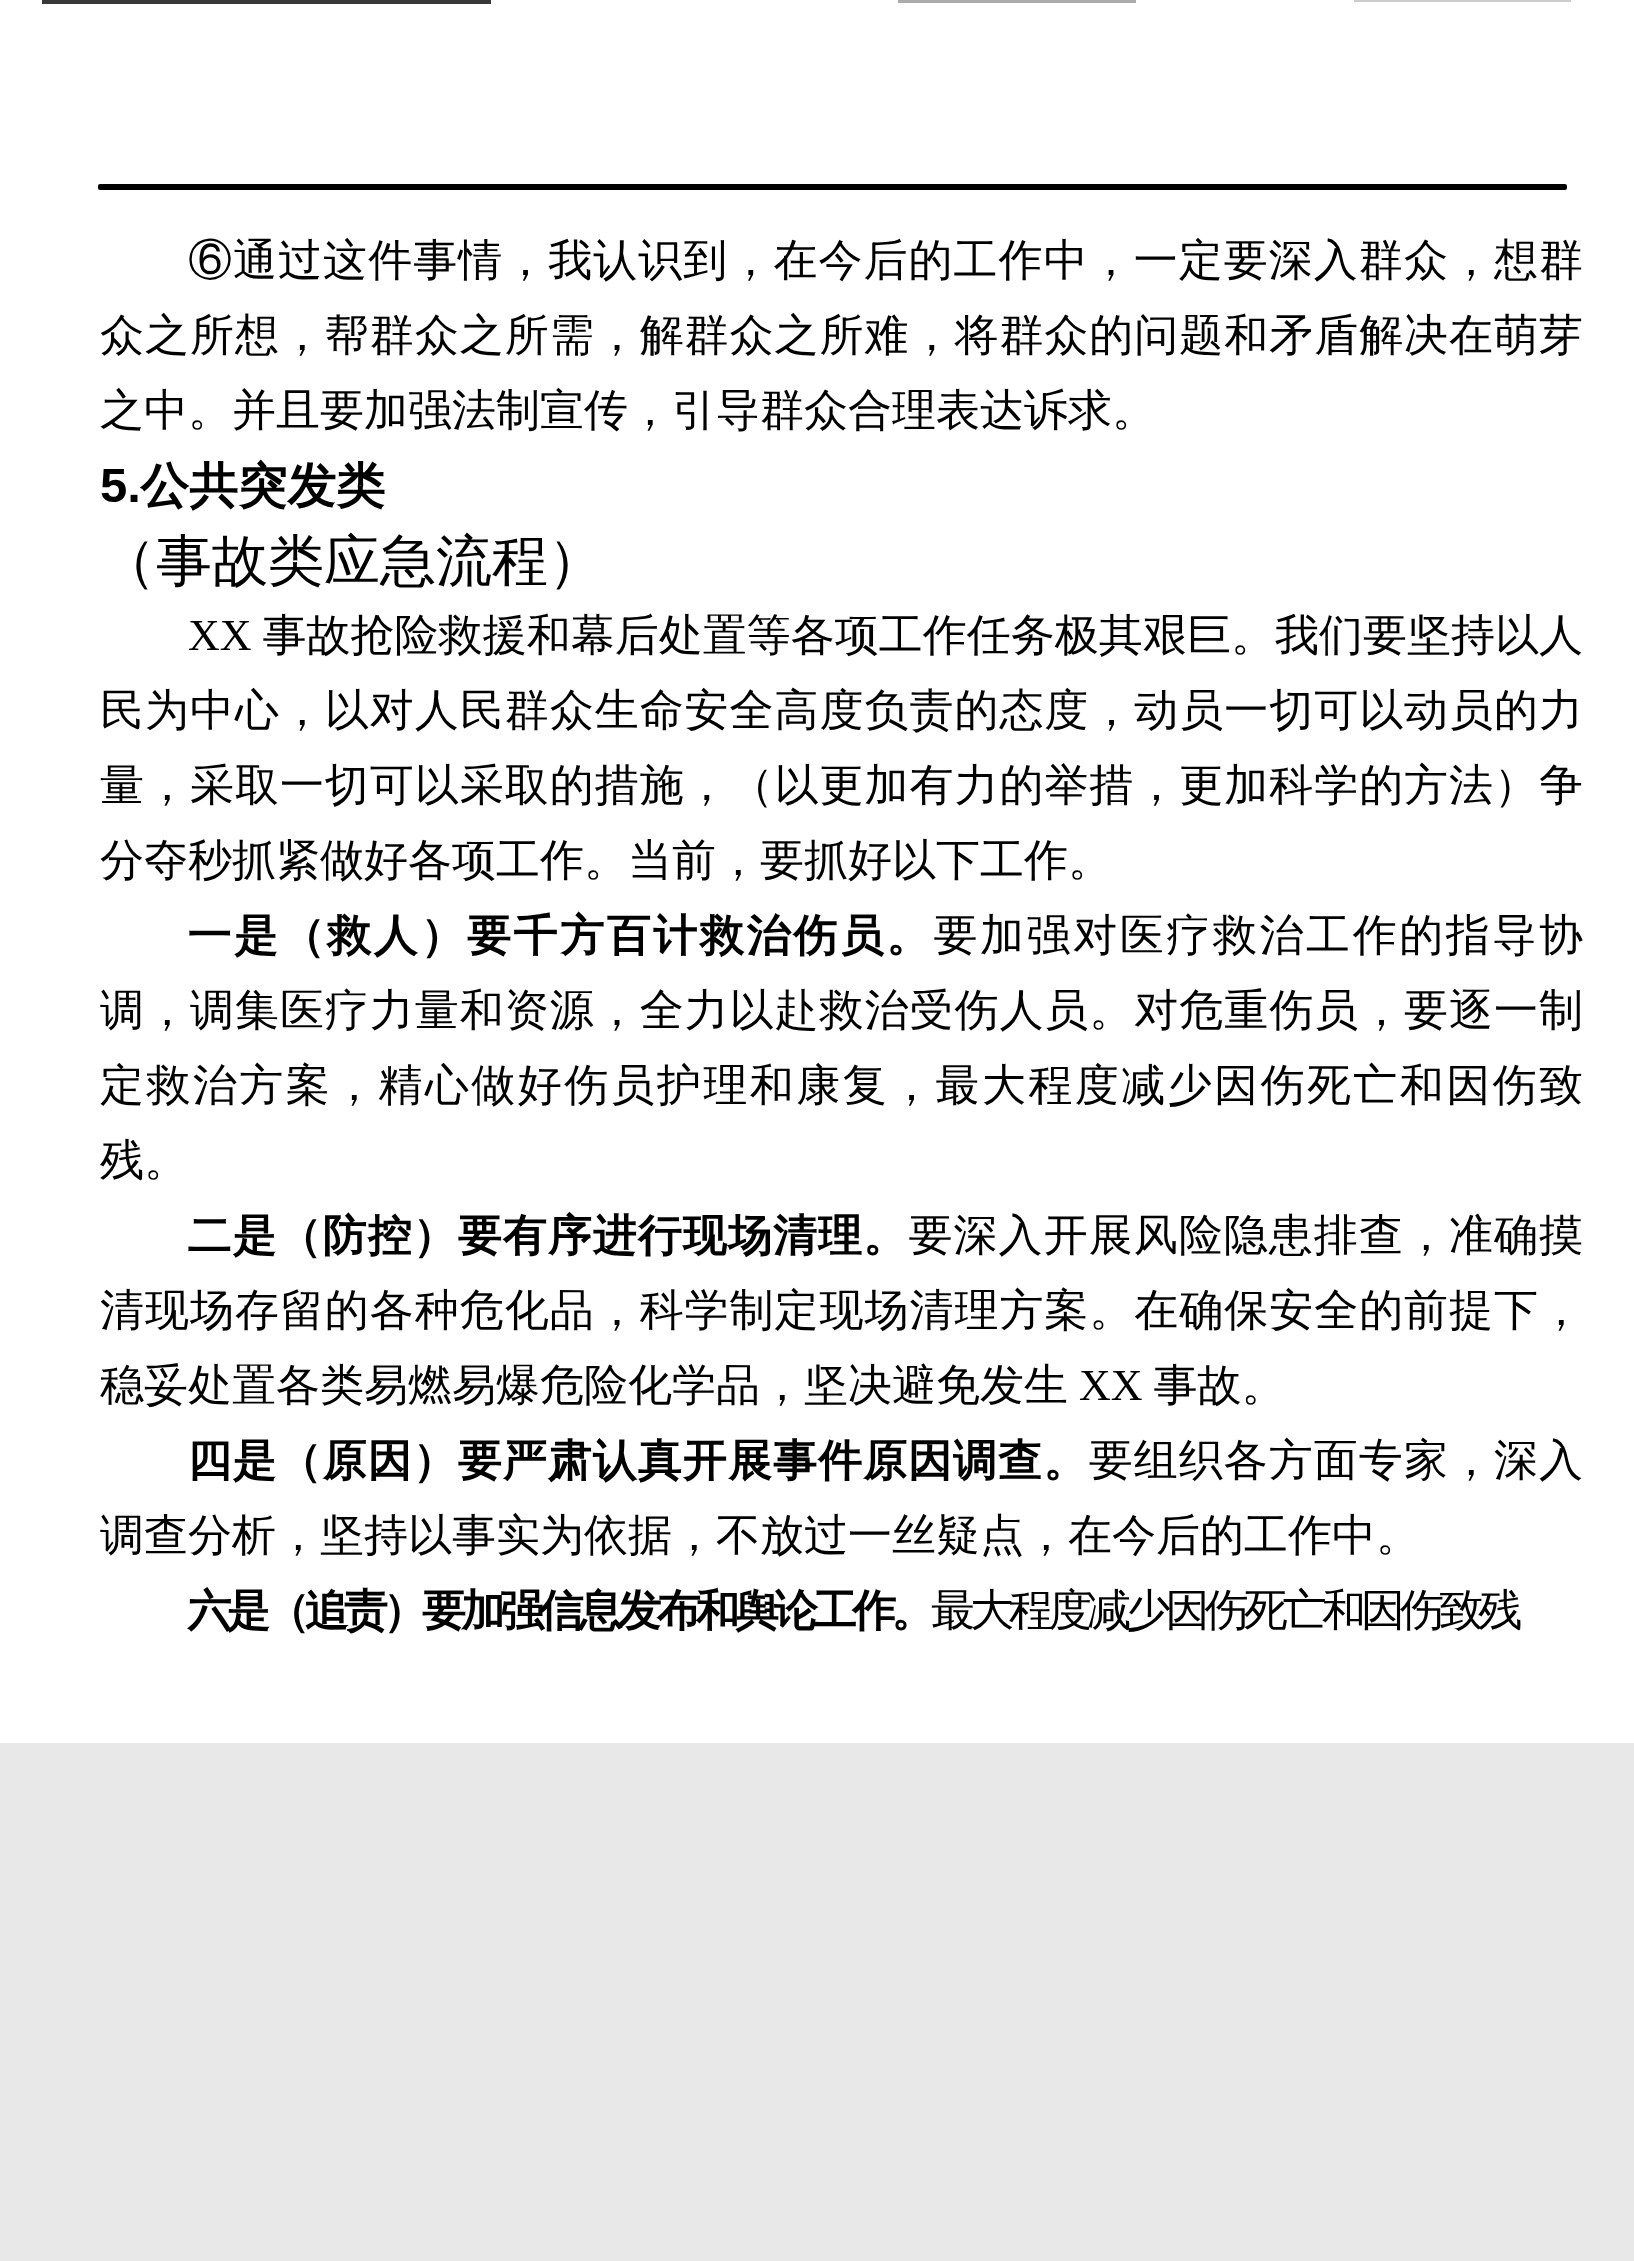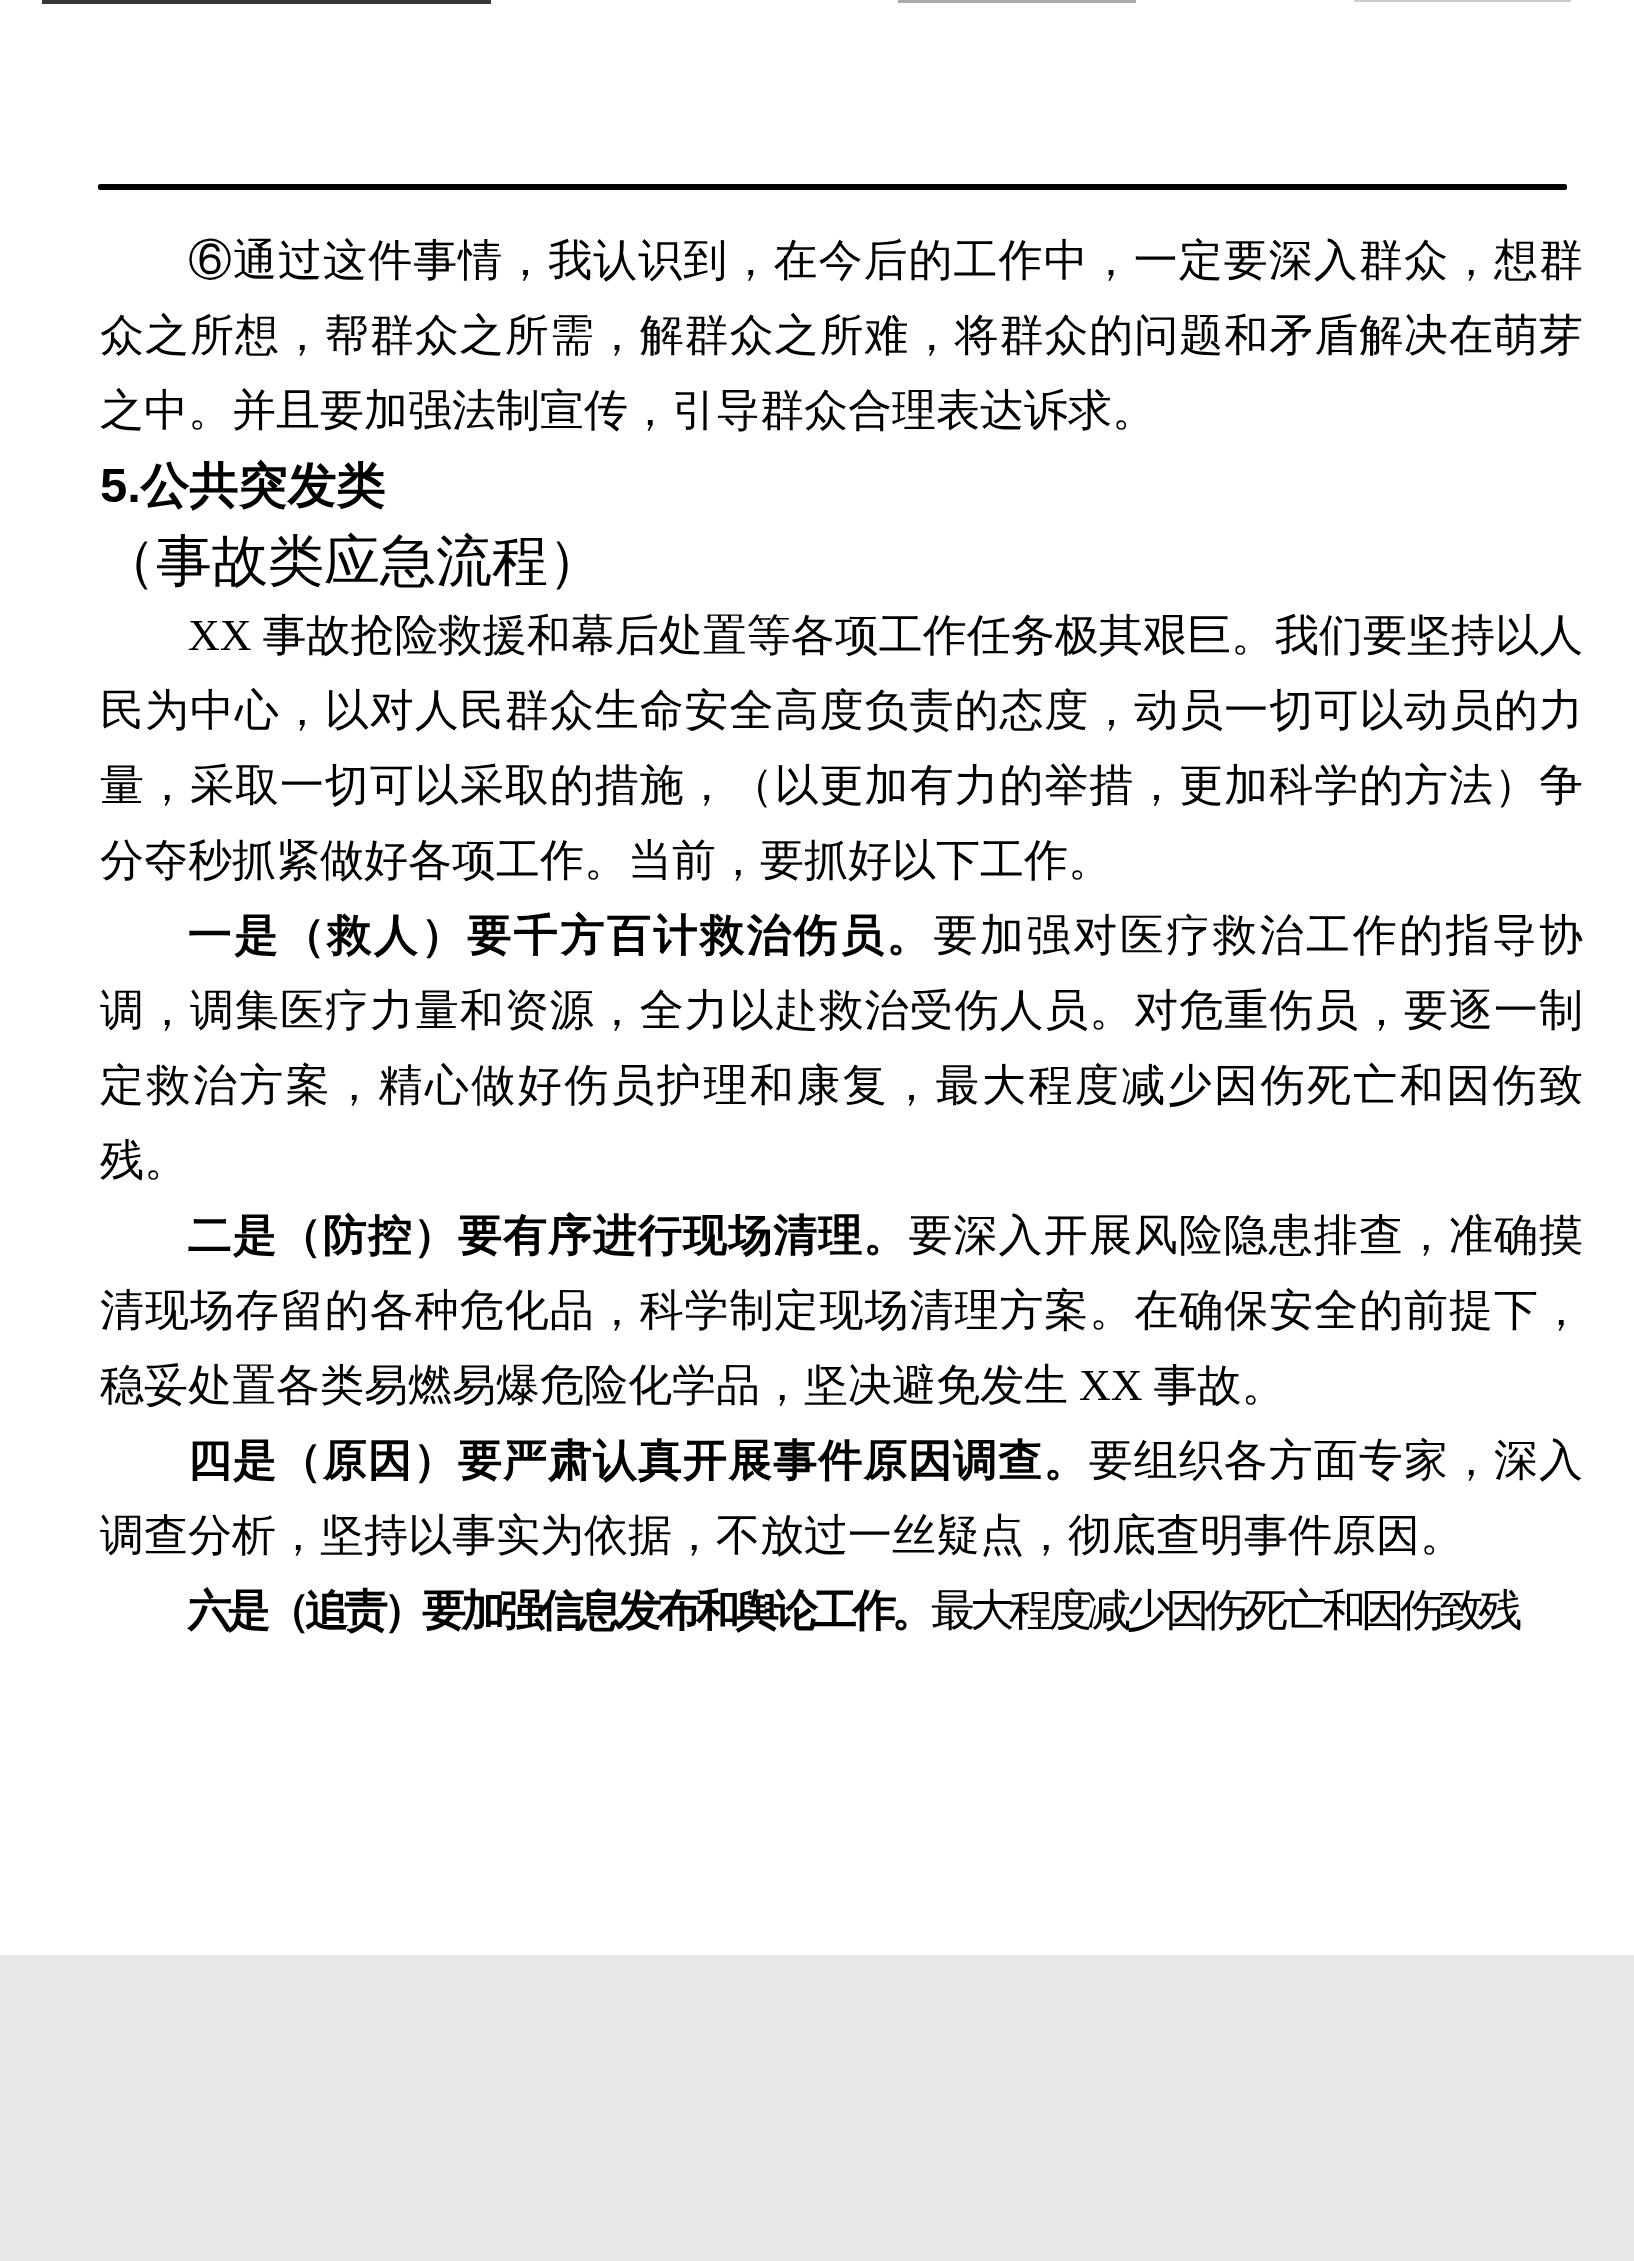--- a/index.html
+++ b/index.html
@@ -1,18 +1,18 @@
 <!DOCTYPE html>
 <html style="font-size:11.2px"><head>
 <meta charset="utf-8">
 <style>
   html,body { margin:0; padding:0; background:#e8e8e8; }
   .page {
     position:relative;
-    width:1634px; height:1955px;
+    width:1634px; height:1743px;
     margin:0 auto;
     background:#ffffff;
     overflow:hidden;
     font-family:"Liberation Serif","DejaVu Serif",serif;
     color:#000000;
   }
   
   .edge-a { position:absolute; left:42px;   top:0; width:449px;  height:3.5px; background:#141414; opacity:.85; }
   .edge-b { position:absolute; left:898px; top:0; width:238px;  height:2.8px; background:#666666; opacity:.55; }
   .edge-c { position:absolute; left:1354px; top:0; width:217px;  height:2.1px; background:#999999; opacity:.5; }
@@ -70,21 +70,21 @@
 
     <p class="h2">（事故类应急流程）</p>
 
     <p class="body">XX 事故抢险救援和幕后处置等各项工作任务极其艰巨。我们要坚持以人民为中心，以对人民群众生命安全高度负责的态度，动员一切可以动员的力量，采取一切可以采取的措施，（以更加有力的举措，更加科学的方法）争分夺秒抓紧做好各项工作。当前，要抓好以下工作。</p>
 
     <p class="body"><span class="lead">一是（救人）要千方百计救治伤员。</span><span>要加强对医疗救治工作的指导协调，调集医疗力量和资源，全力以赴救治受伤人员。对危重伤员，要逐一制定救治方案，精心做好伤员护理和康复，最大程度减少因伤死亡和因伤致残。</span></p>
 
     <p class="body"><span class="lead">二是（防控）要有序进行现场清理。</span><span>要深入开展风险隐患排查，准确摸清现场存留的各种危化品，科学制定现场清理方案。在确保安全的前提下，稳妥处置各类易燃易爆危险化学品，坚决避免发生 XX 事故。</span></p>
 
 
-    <p class="body"><span class="lead">四是（原因）要严肃认真开展事件原因调查。</span><span>要组织各方面专家，深入调查分析，坚持以事实为依据，不放过一丝疑点，彻底查明事件原因。</span></p>
+    <p class="body"><span class="lead">四是（原因）要严肃认真开展事件原因调查。</span><span>要组织各方面专家，深入调查分析，坚持以事实为依据，不放过一丝疑点，在今后的工作中。</span></p>
 
 
     <p class="body tight"><span class="lead">六是（追责）要加强信息发布和舆论工作。</span><span>最大程度减少因伤死亡和因伤致残</span></p>
 
   </div>
 
   <div class="pagenum">— 38 —</div>
 
 </div>
 

